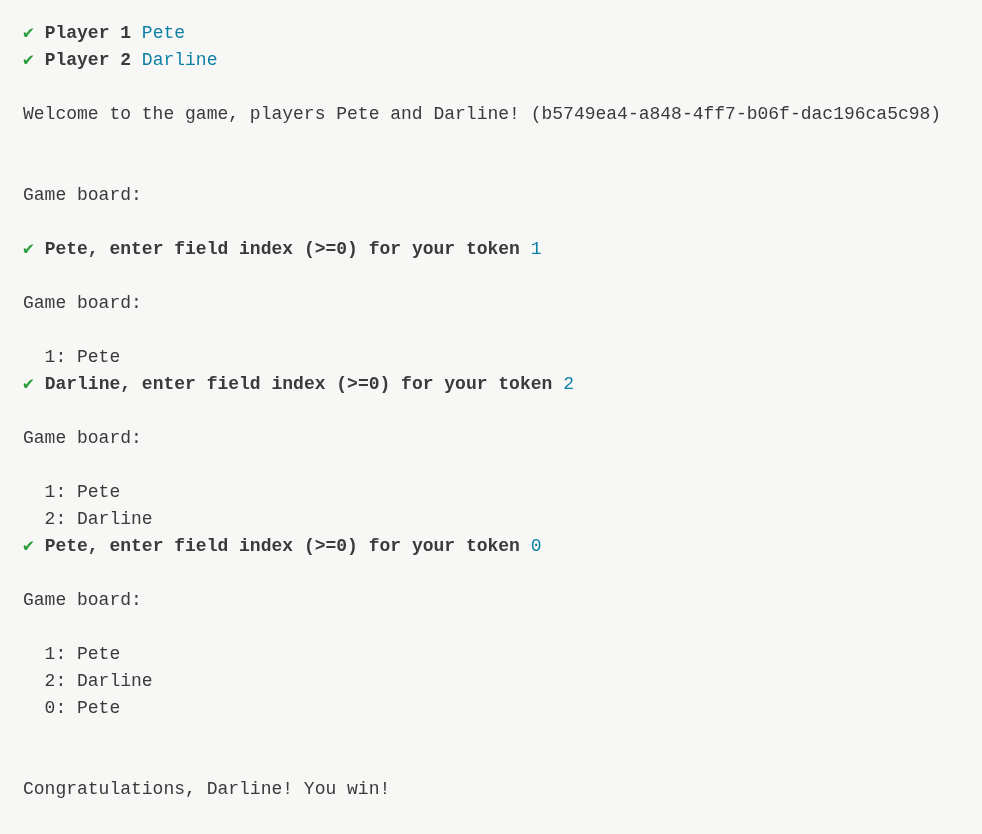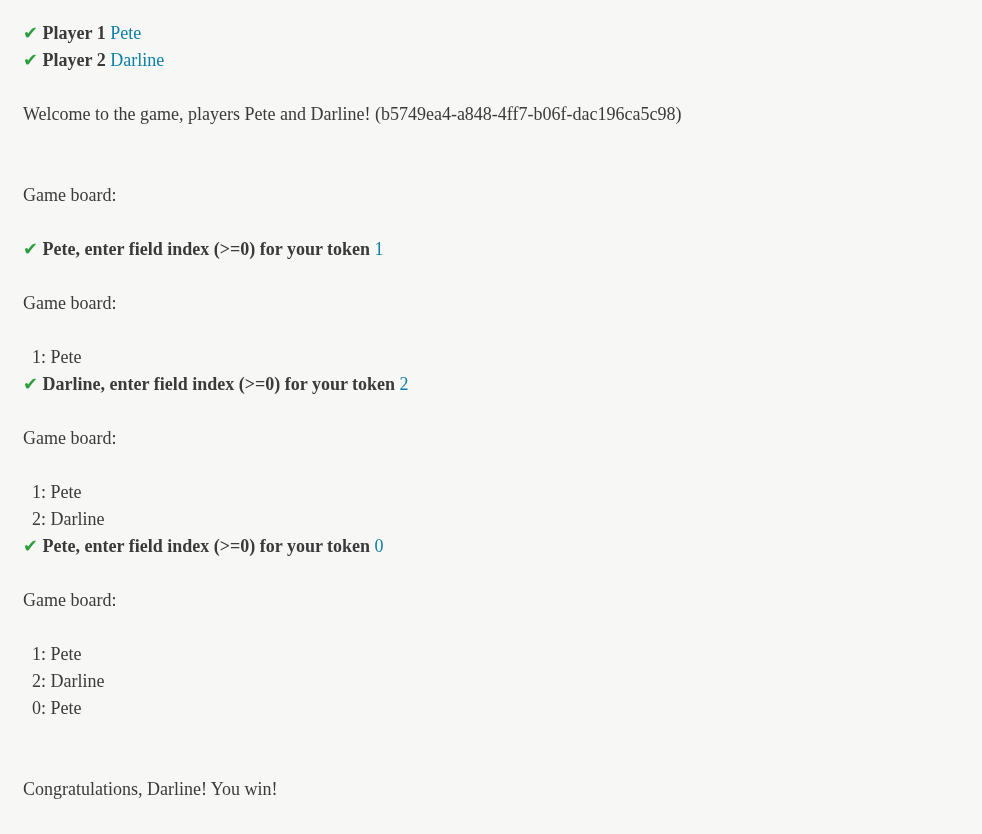--- a/index.html
+++ b/index.html
@@ -14,21 +14,21 @@
     background: var(--bg);
     width: 982px;
     height: 834px;
     overflow: hidden;
   }
   .terminal {
     box-sizing: border-box;
     width: 982px;
     height: 834px;
     padding: 20px 10px 30px 23px;
-    font-family: Liberation Serif, serif;
+    font-family: Liberation Mono, monospace;
     font-size: 18px;
     line-height: 27px;
     color: var(--text);
     white-space: pre;
   }
   .line {
     height: 27px;
   }
   .seg-check  { color: var(--green); }
   .seg-bold   { font-weight: bold; color: var(--text); }

